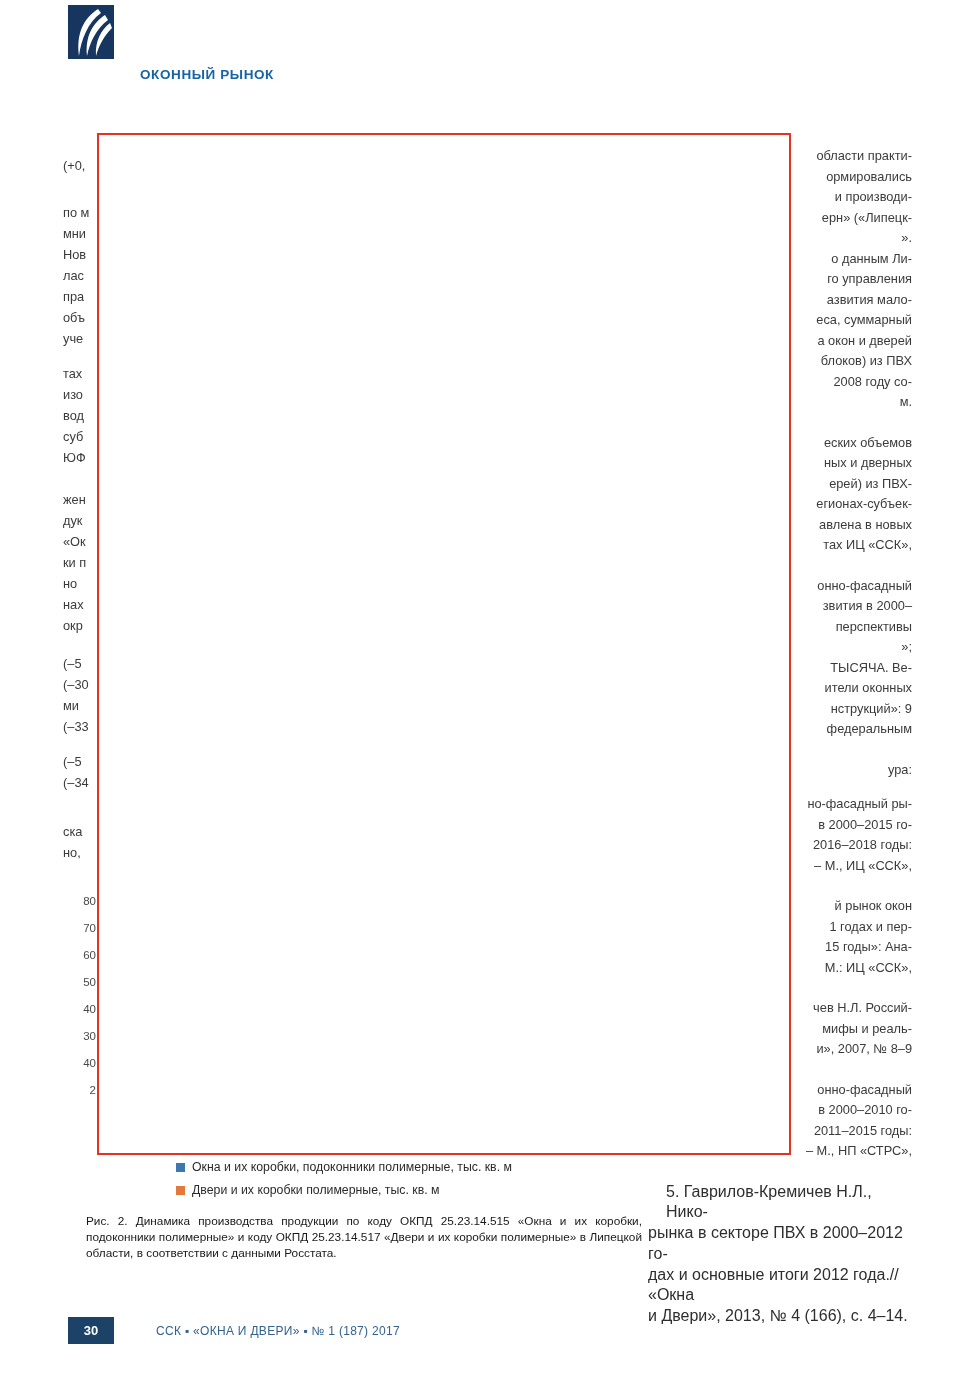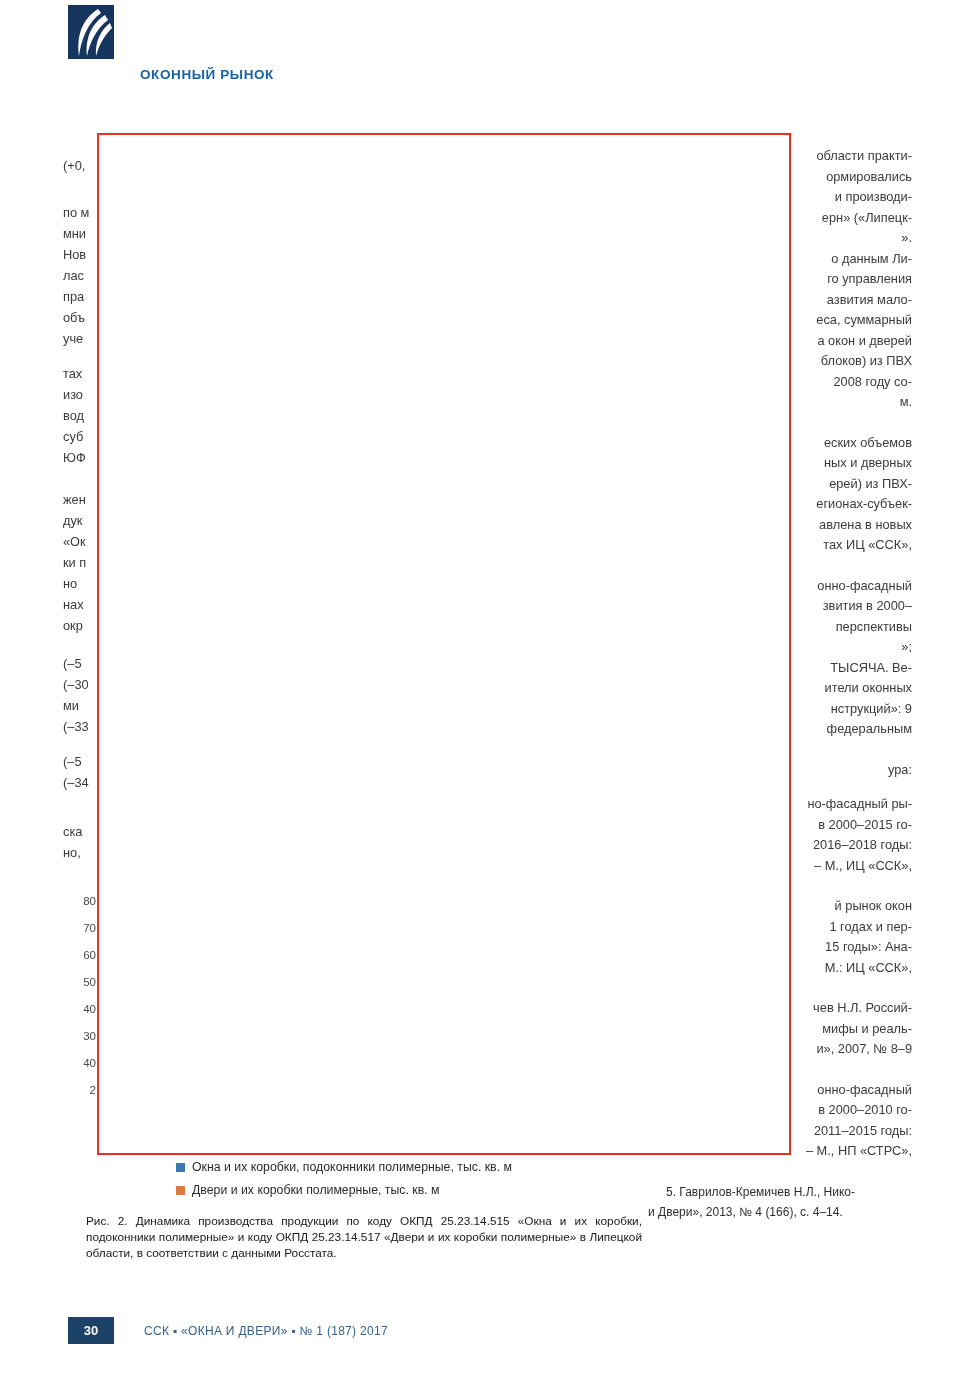--- a/index.html
+++ b/index.html
@@ -36,21 +36,21 @@
   
   .right-frags {
     position: absolute; left: 648px; top: 146px; width: 264px;
     font-size: 12.8px; line-height: 20.5px; color: #3b3b3b; z-index: 1;
   }
   .right-groups { text-align: right; }
   .right-groups .frag-line { white-space: nowrap; }
   .right-frags .frag-group { margin-bottom: 20px; }
   .right-frags .frag-group:nth-child(4) { margin-bottom: 14px; }
   .reference {
-    margin-top: 2px; font-size: 12px; line-height: 20.8px;
+    margin-top: 2px; font-size: 16px; line-height: 20.8px;
     color: #2e2e2e; text-align: left;
   }
   .reference .frag-line:first-child { padding-left: 18px; }
   
   .mask-box {
     position: absolute; left: 97px; top: 133px; width: 694px; height: 1022px;
     background: #ffffff; border: 2px solid #e53222; z-index: 5;
   }
   
   .legend { position: absolute; left: 176px; top: 1160px; z-index: 6; }
@@ -61,21 +61,21 @@
     position: absolute; left: 86px; top: 1213px; width: 556px;
     font-size: 11.8px; font-weight: normal; line-height: 16px;
     color: #191919; text-align: justify; z-index: 6;
   }
   .footer-square {
     position: absolute; left: 68px; top: 1317px; width: 46px; height: 27px;
     background: #1d4268; color: #ffffff; font-size: 13px; font-weight: bold;
     display: flex; align-items: center; justify-content: center; z-index: 6;
   }
   .footer-text {
-    position: absolute; left: 144px; top: 1324px;
+    position: absolute; left: 156px; top: 1324px;
     font-size: 12px; color: #33628e; letter-spacing: 0.3px; z-index: 6;
   }
 </style>
 </head>
 <body>
 
 <div class="page">
 
   <div class="logo">
     <svg width="46" height="54" viewBox="0 0 46 54" xmlns="http://www.w3.org/2000/svg">
@@ -201,20 +201,22 @@
         </div>
         <div class="frag-group">
           <div class="frag-line">онно-фасадный</div>
           <div class="frag-line">в 2000–2010 го-</div>
           <div class="frag-line">2011–2015 годы:</div>
           <div class="frag-line">– М., НП «СТРС»,</div>
         </div>
       </div>
     <div class="reference">
         <div class="frag-line">5. Гаврилов-Кремичев Н.Л., Нико-</div>
+        <div class="frag-line">рынка в секторе ПВХ в 2000–2012 го-</div>
+        <div class="frag-line">дах и основные итоги 2012 года.// «Окна</div>
         <div class="frag-line">и Двери», 2013, № 4 (166), с. 4–14.</div>
       </div>
   </div>
 
   <div class="mask-box" style="border-color: rgb(229, 50, 34);"></div>
 
   <div class="legend">
       <div class="legend-row">
         <span class="legend-swatch" style="background: rgb(59, 120, 176);"></span>
         <span class="legend-label">Окна и их коробки, подоконники полимерные, тыс. кв. м</span>

